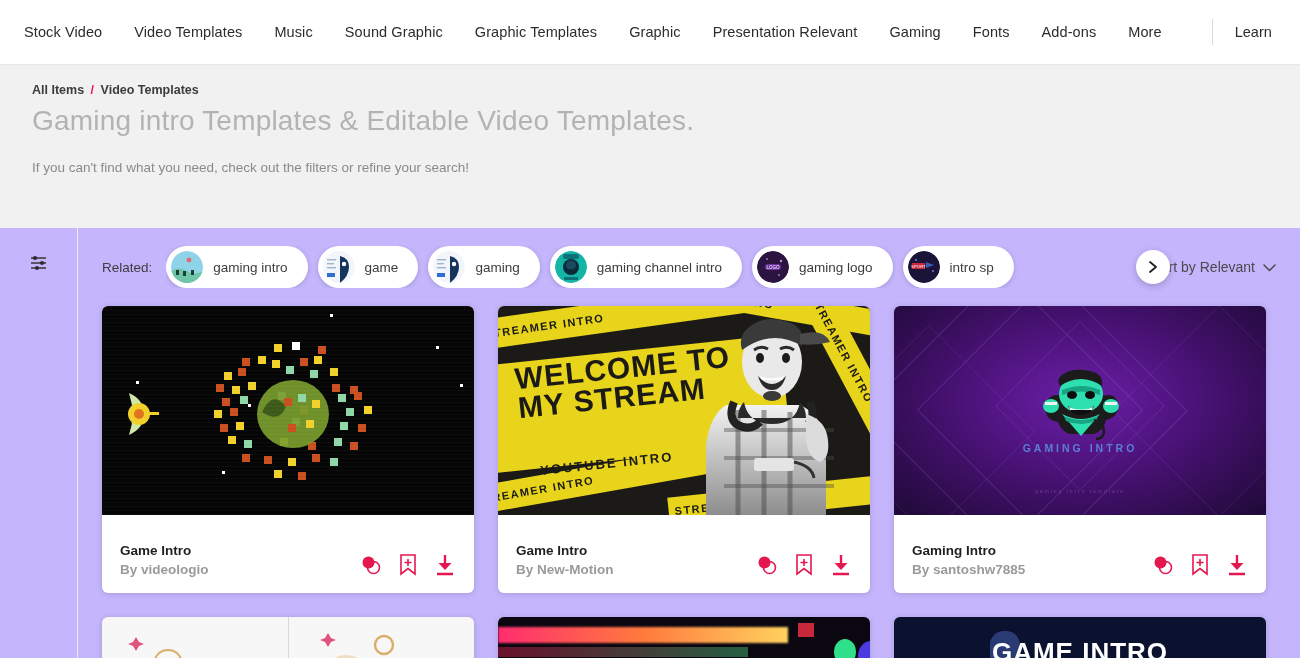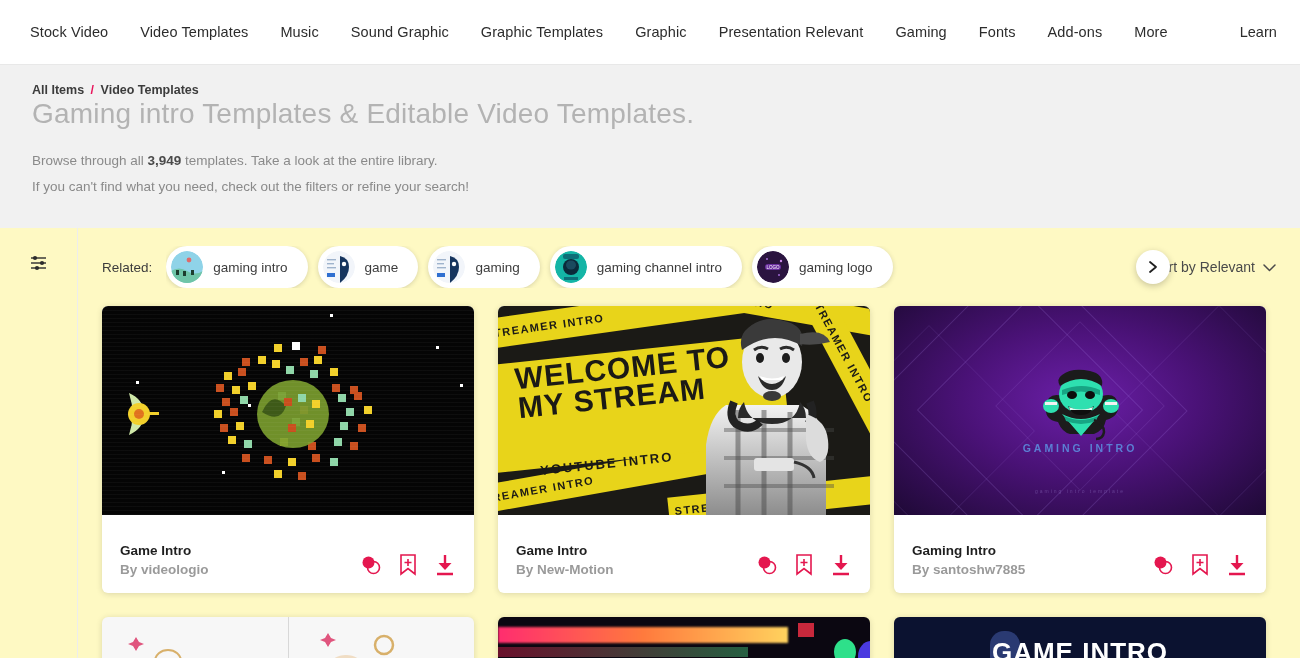--- a/index.html
+++ b/index.html
@@ -9,21 +9,21 @@
     background: #ffffff;
     overflow: hidden;
   }
 
   
   .topnav {
     height: 65px;
     background: #ffffff;
     display: flex;
     align-items: center;
-    padding: 0 30px;
+    padding: 0 24px;
     border-bottom: 1px solid #e8e8e8;
     position: relative;
   }
   .nav-items { display: flex; align-items: center; gap: 0; }
   .nav-item {
     font-size: 14.5px;
     color: #2c2c2c;
     padding: 0 16px;
     white-space: nowrap;
     cursor: pointer;
@@ -41,21 +41,21 @@
   
   .header-band {
     background: #f1f1f1;
     padding: 18px 32px 26px 32px;
     height: 163px;
   }
   .breadcrumb {
     font-size: 12.5px;
     font-weight: bold;
     color: #3c3c3c;
-    margin-bottom: 1px;
+    margin-bottom: 8px;
   }
   .breadcrumb .crumb { cursor: pointer; }
   .breadcrumb .slash { color: #e8145b; margin: 0 3px; }
   .page-title {
     font-size: 28px;
     font-weight: 300;
     color: #b3b3b3;
     letter-spacing: .2px;
     margin-bottom: 18px;
     white-space: nowrap;
@@ -64,21 +64,21 @@
     font-size: 13.5px;
     color: #8a8a8a;
     line-height: 1.95;
   }
   .subline b { color: #4a4a4a; font-weight: bold; }
 
   
   .body-area {
     display: flex;
     height: calc(658px - 65px - 163px);
-    background: #fef9c3;
+    background: #c4b5fd;
     position: relative;
   }
   .filter-rail {
     width: 78px;
     flex: 0 0 78px;
     border-right: 1px solid #ededed;
     padding-top: 20px;
     display: flex;
     justify-content: center;
     align-items: flex-start;
@@ -329,23 +329,20 @@
   <div class="nav-learn">Learn</div>
 </div>
 
 <div class="header-band">
   <div class="breadcrumb">
     <span class="crumb">All Items</span>
     <span class="slash">/</span>
     <span class="crumb">Video Templates</span>
   </div>
   <div class="page-title">Gaming intro Templates &amp; Editable Video Templates.</div>
-  <div class="subline">
-    <span>Browse through all </span><b>3,949</b><span> templates. Take a look at the entire library.</span>
-  </div>
   <div class="subline">If you can't find what you need, check out the filters or refine your search!</div>
 </div>
 
 <div class="body-area">
 
   <div class="filter-rail">
     <div class="filter-icon">
       <svg width="18" height="18" viewBox="0 0 18 18">
         <line x1="1" y1="4" x2="16" y2="4" stroke="#2c2c2c" stroke-width="1.4"></line>
         <line x1="1" y1="9" x2="16" y2="9" stroke="#2c2c2c" stroke-width="1.4"></line>
@@ -428,20 +425,33 @@
               <circle cx="10" cy="8" r="1" fill="#a46cd8"></circle>
               <circle cx="24" cy="10" r="1.2" fill="#c98ae8"></circle>
               <circle cx="22" cy="24" r="1" fill="#a46cd8"></circle>
               <rect x="8" y="13" width="16" height="6" rx="3" fill="#6b2fa0"></rect>
               <text x="16" y="18" font-size="4.5" fill="#fff" text-anchor="middle" font-family="sans-serif">LOGO</text>
             </svg>
           </span>
           <span class="chip-label">gaming logo</span>
         </div>
 
+        <div class="chip">
+          <span class="chip-thumb">
+            <svg width="32" height="32" viewBox="0 0 32 32">
+              <circle cx="16" cy="16" r="16" fill="#1a1438"></circle>
+              <circle cx="8" cy="9" r="1" fill="#6f7fd0"></circle>
+              <circle cx="25" cy="20" r="1" fill="#8f6fd0"></circle>
+              <rect x="4" y="12" width="13" height="6" fill="#c8283c"></rect>
+              <text x="10.5" y="16.8" font-size="4.4" fill="#fff" text-anchor="middle" font-family="sans-serif">SPORT</text>
+              <path d="M18 11 l8 3 l-8 3 z" fill="#3f6fd8" opacity=".8"></path>
+            </svg>
+          </span>
+          <span class="chip-label">intro sp</span>
+        </div>
 
       </div>
 
       <div class="chips-next">
         <svg width="14" height="14" viewBox="0 0 14 14">
           <polyline points="4,2 10,7 4,12" fill="none" stroke="#1f1f1f" stroke-width="1.8" stroke-linecap="round" stroke-linejoin="round"></polyline>
         </svg>
       </div>
 
       <div class="sort">

